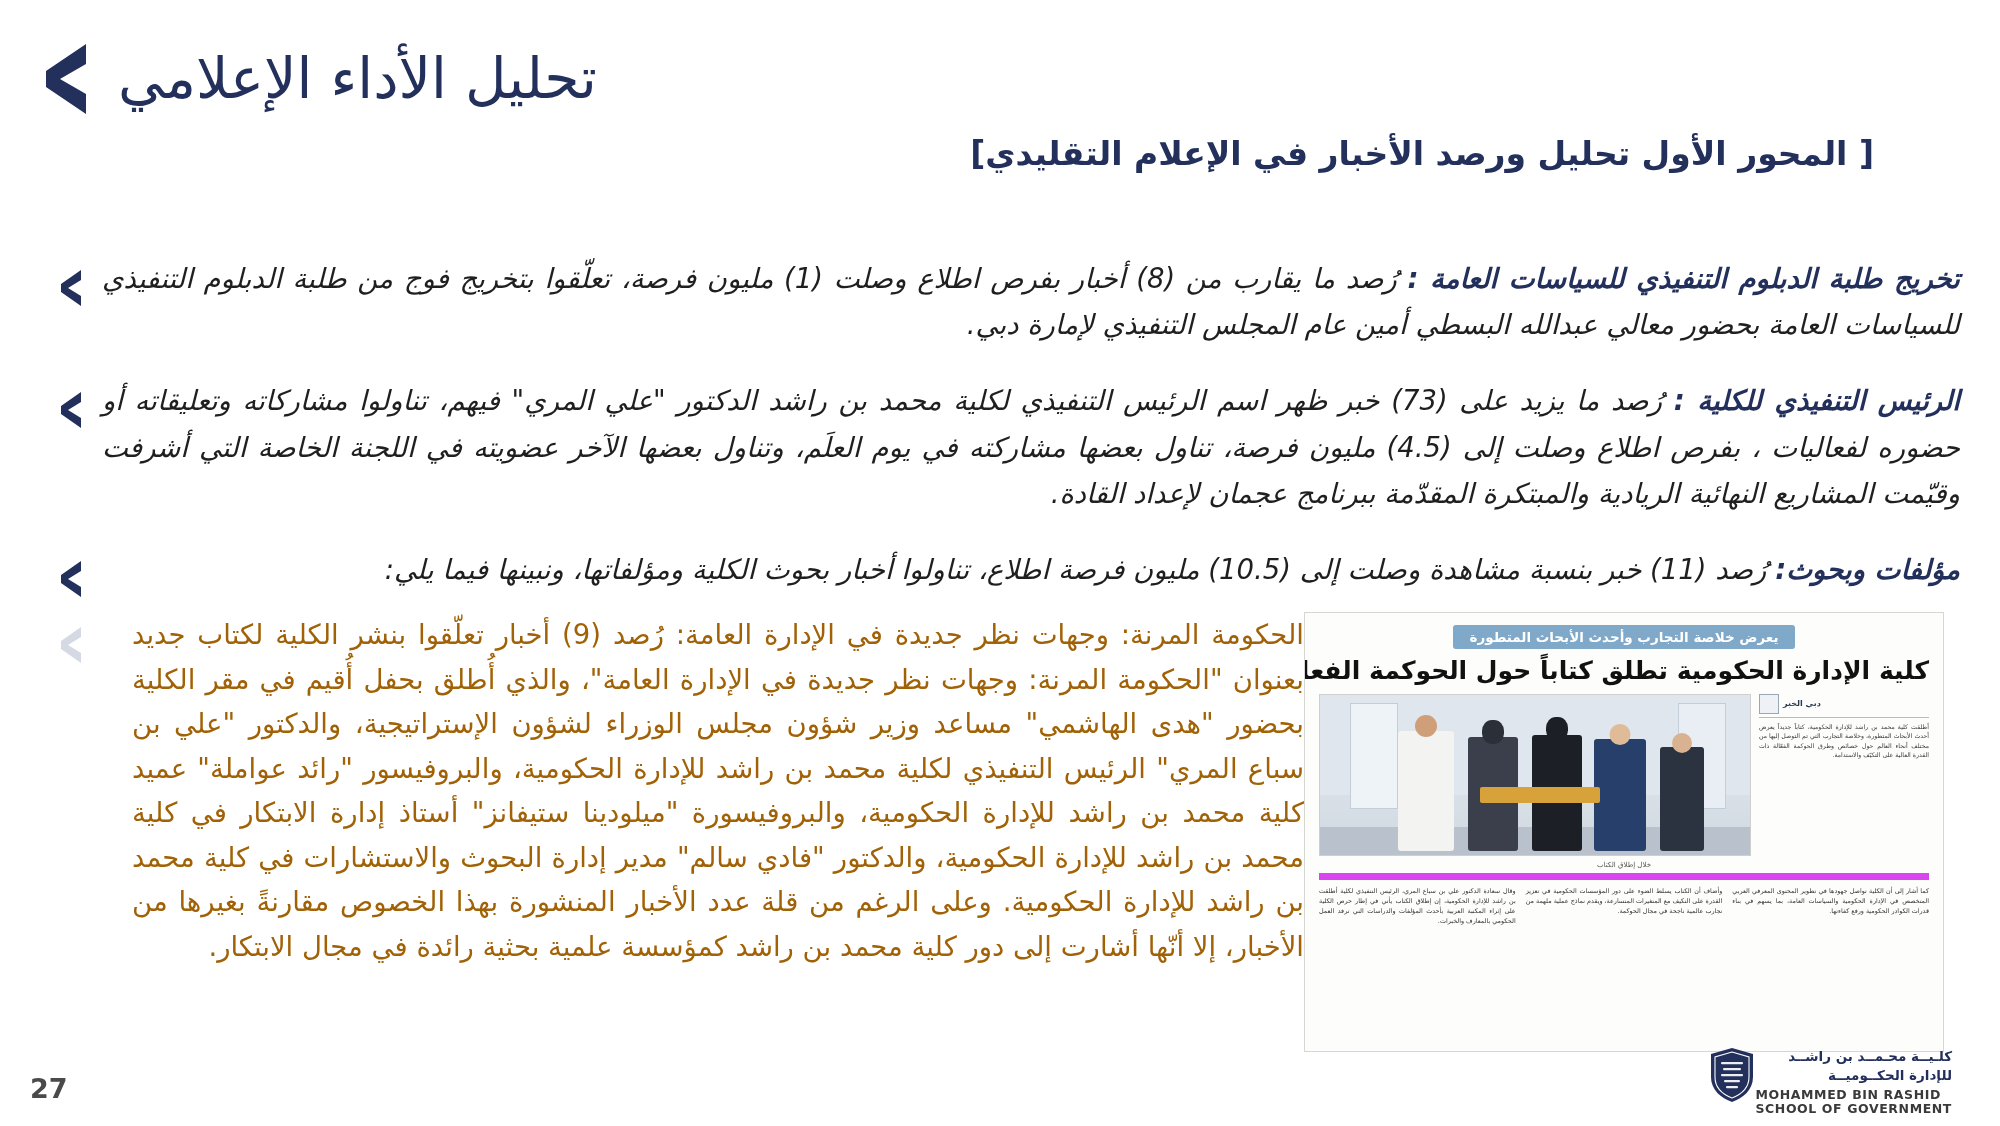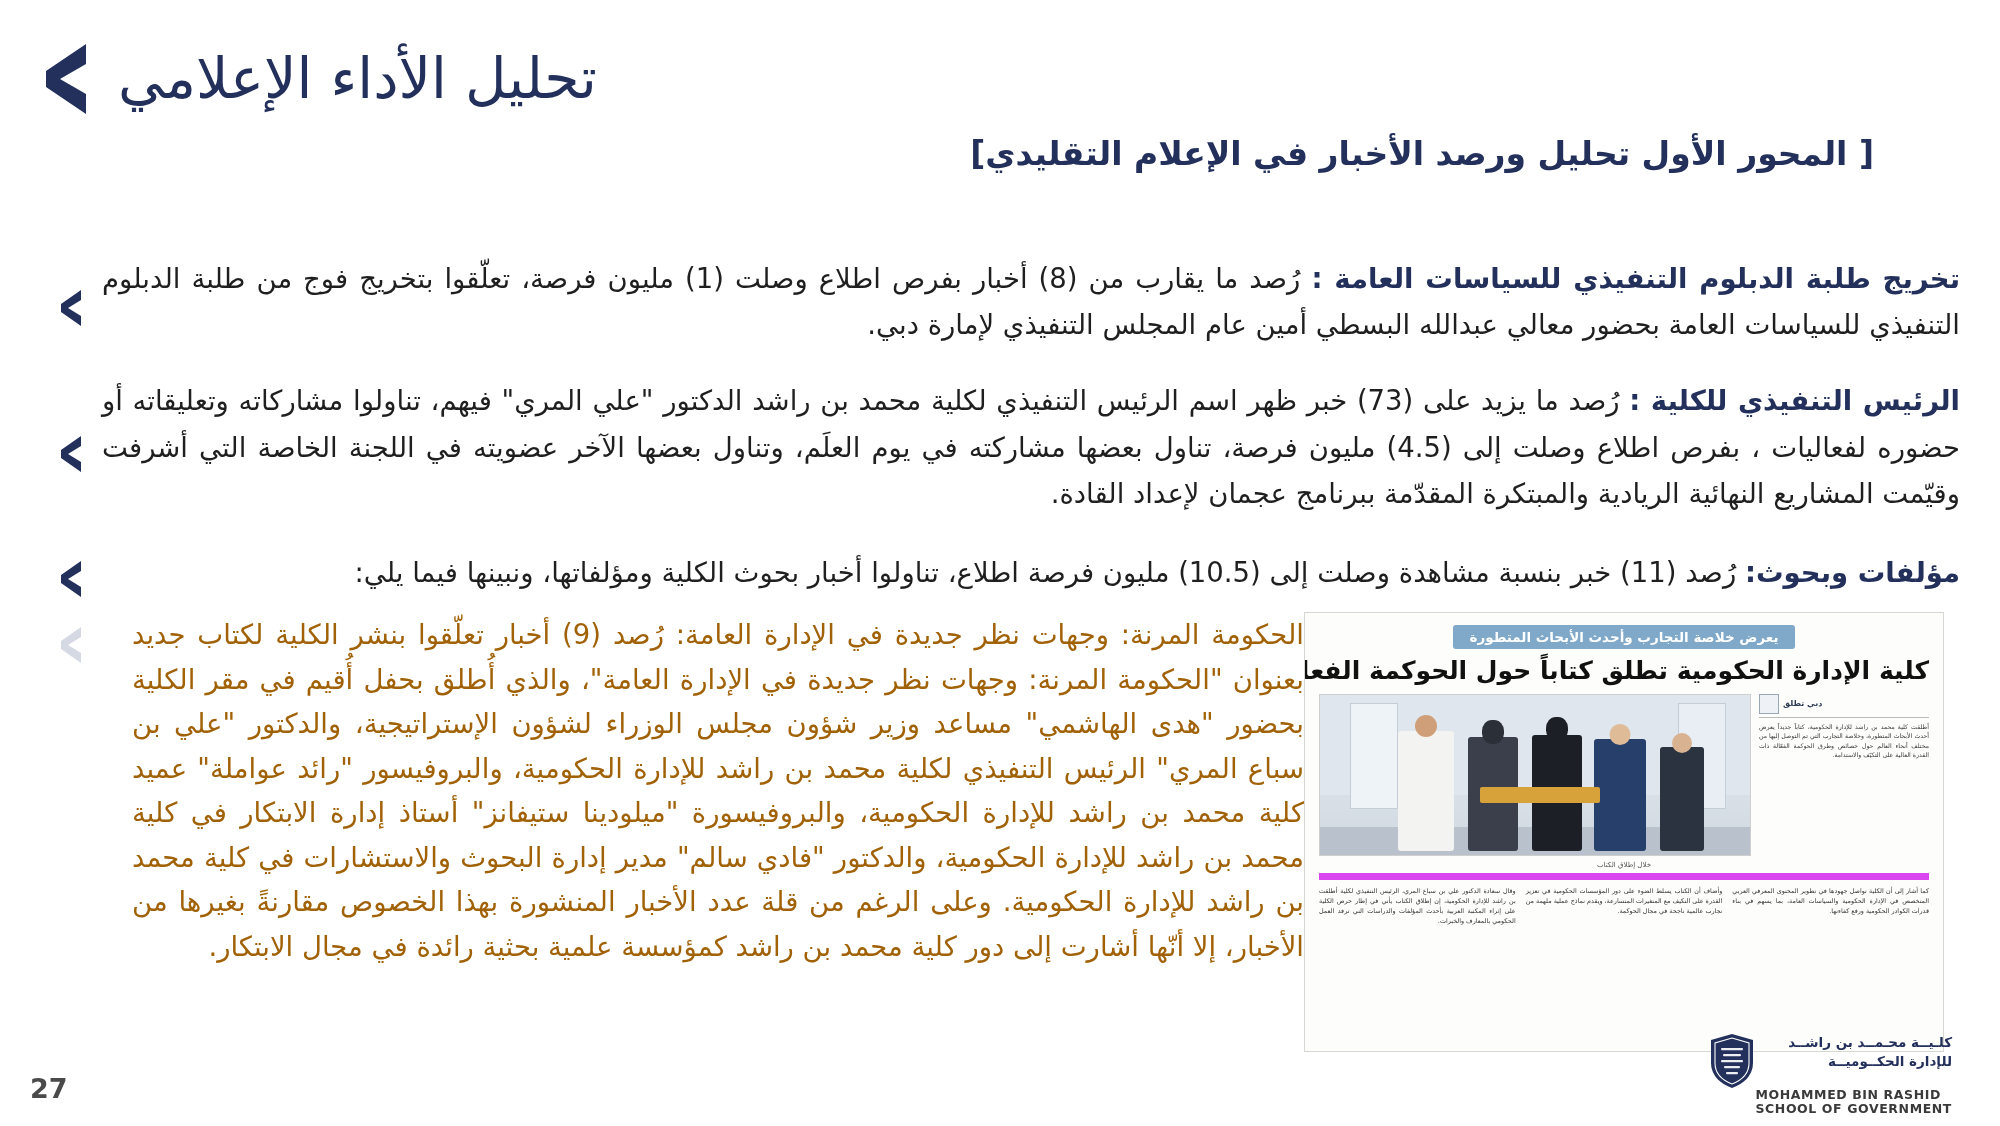--- a/index.html
+++ b/index.html
@@ -33,22 +33,23 @@
     margin-top:18px;margin-right:0;
     font-size:33px;color:#23305c;font-weight:600;
     text-align:right;padding-right:86px;line-height:1.2;
   }
 
   
   .body{
     position:absolute;top:255px;right:40px;left:40px;
   }
   .para-block{
-    display:flex;flex-direction:row-reverse;align-items:center;
+    display:flex;flex-direction:row-reverse;align-items:flex-start;
     margin-bottom:30px;
+    font-style:italic;
   }
   .chev-bullet{
     width:26px;height:38px;flex:0 0 auto;margin-top:6px;margin-left:0;margin-right:0;
   }
   .bullet-slot{width:62px;flex:0 0 auto;display:flex;justify-content:center;padding-top:8px;}
   .para{
     flex:1 1 auto;
     font-size:27.5px;line-height:1.68;color:#1f1f1f;
     text-align:justify;text-align-last:right;
     font-weight:500;
@@ -231,21 +232,21 @@
             <div class="fig" style="right:296px;width:56px;height:120px;background:#f3f3f1;">
               <div class="head" style="width:22px;height:22px;background:#cf9f79;top:-16px;"></div>
             </div>
             <div class="fig" style="right:150px;bottom:52px;width:120px;height:16px;background:#d8a23a;border-radius:2px;"></div>
           </div>
 
           <div class="clip-side">
             <div class="sbrand">
               <span class="sbrand-box"></span>
               <span class="sbrand-t">دبي
-تطلق</span>
+الخبر</span>
             </div>
             <div>أطلقت كلية محمد بن راشد للإدارة الحكومية، كتاباً جديداً يعرض أحدث الأبحاث المتطورة، وخلاصة التجارب التي تم التوصل إليها من مختلف أنحاء العالم حول خصائص وطرق الحوكمة الفعّالة ذات القدرة العالية على التكيّف والاستدامة.</div>
           </div>
 
         </div>
 
         <div class="clip-caption">خلال إطلاق الكتاب</div>
 
         <div class="clip-cols">
           <div class="clip-col">وقال سعادة الدكتور علي بن سباع المري، الرئيس التنفيذي لكلية أطلقت بن راشد للإدارة الحكومية، إن إطلاق الكتاب يأتي في إطار حرص الكلية على إثراء المكتبة العربية بأحدث المؤلفات والدراسات التي ترفد العمل الحكومي بالمعارف والخبرات.</div>
@@ -270,18 +271,18 @@
           <rect x="14" y="21" width="18" height="2.2" rx="1"></rect>
           <rect x="12" y="27" width="22" height="2.2" rx="1"></rect>
           <rect x="15" y="33" width="16" height="2.2" rx="1"></rect>
           <rect x="17" y="39" width="12" height="2.2" rx="1"></rect>
         </g>
       </svg>
     </span>
     <span class="logo-txt">
       <span class="logo-ar">كلـيــة محـمــد بن راشــد</span><br>
       <span class="logo-ar">للإدارة الحكــوميــة</span>
-      <span class="logo-en" style="display:block;margin-top:17px;">MOHAMMED BIN RASHID</span>
+      <span class="logo-en" style="display:block;margin-top:3px;">MOHAMMED BIN RASHID</span>
       <span class="logo-en" style="display:block;">SCHOOL OF GOVERNMENT</span>
     </span>
   </div>
 
 </div>
 
 </body></html>

